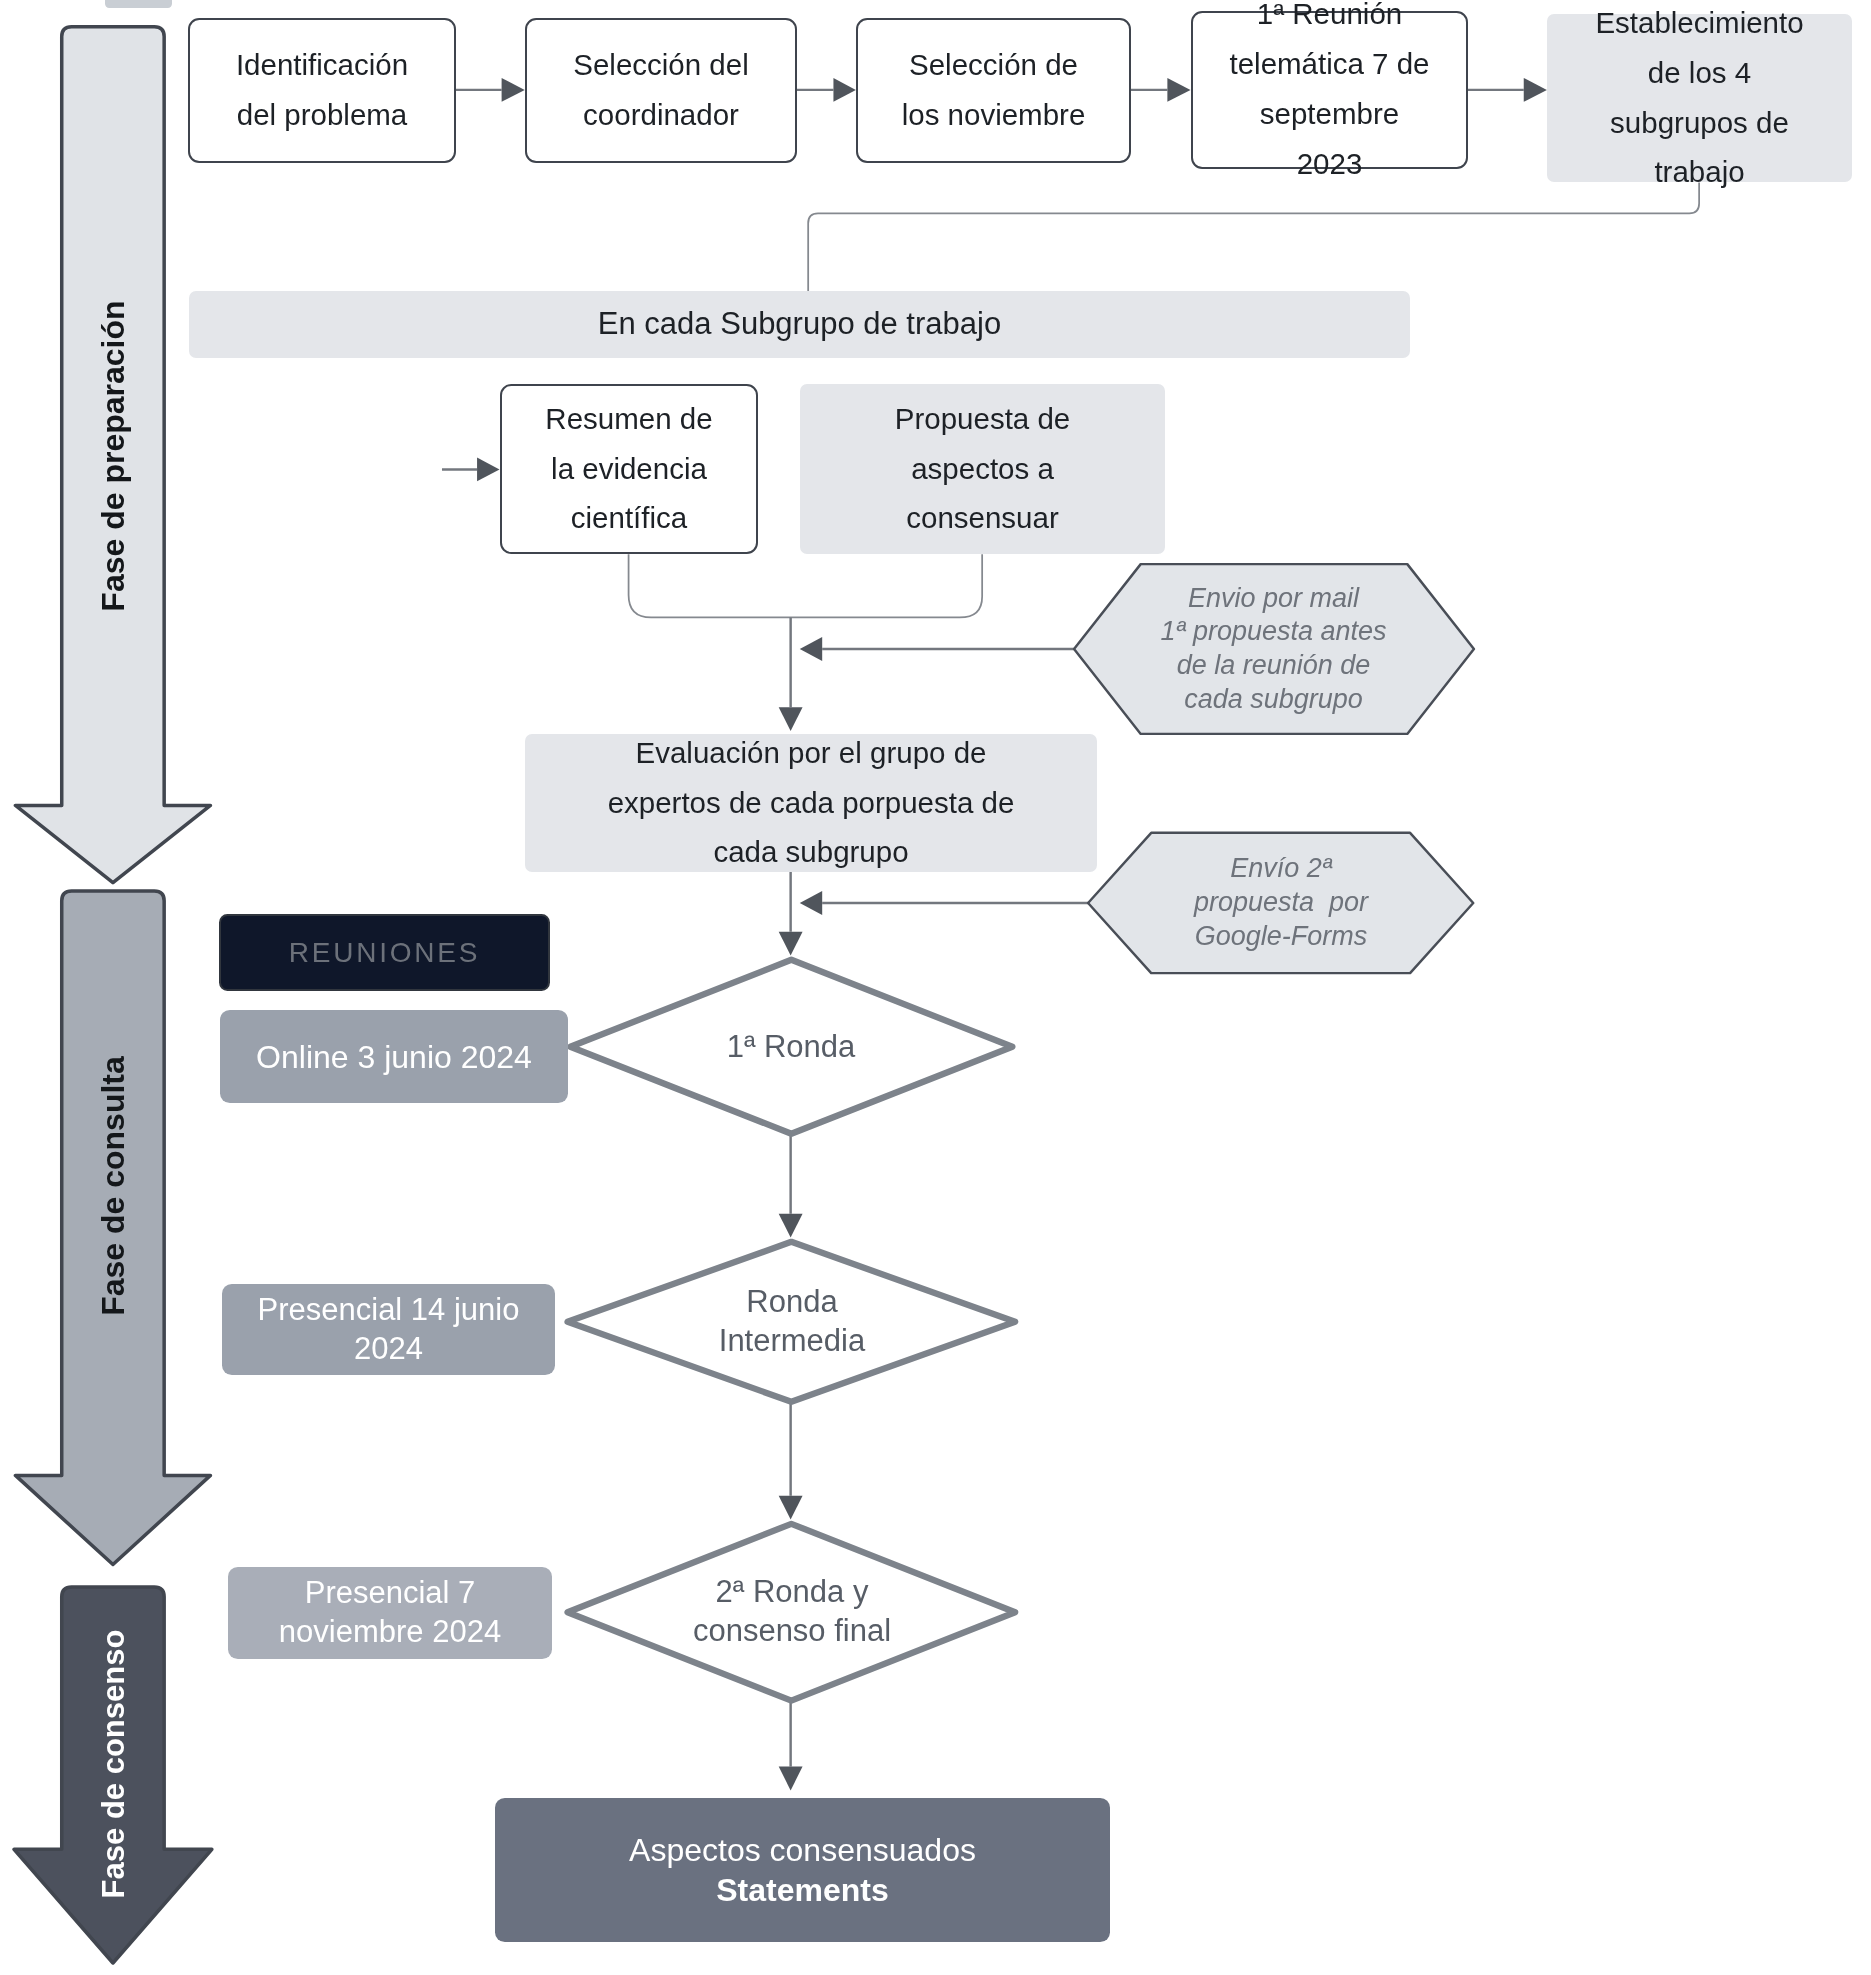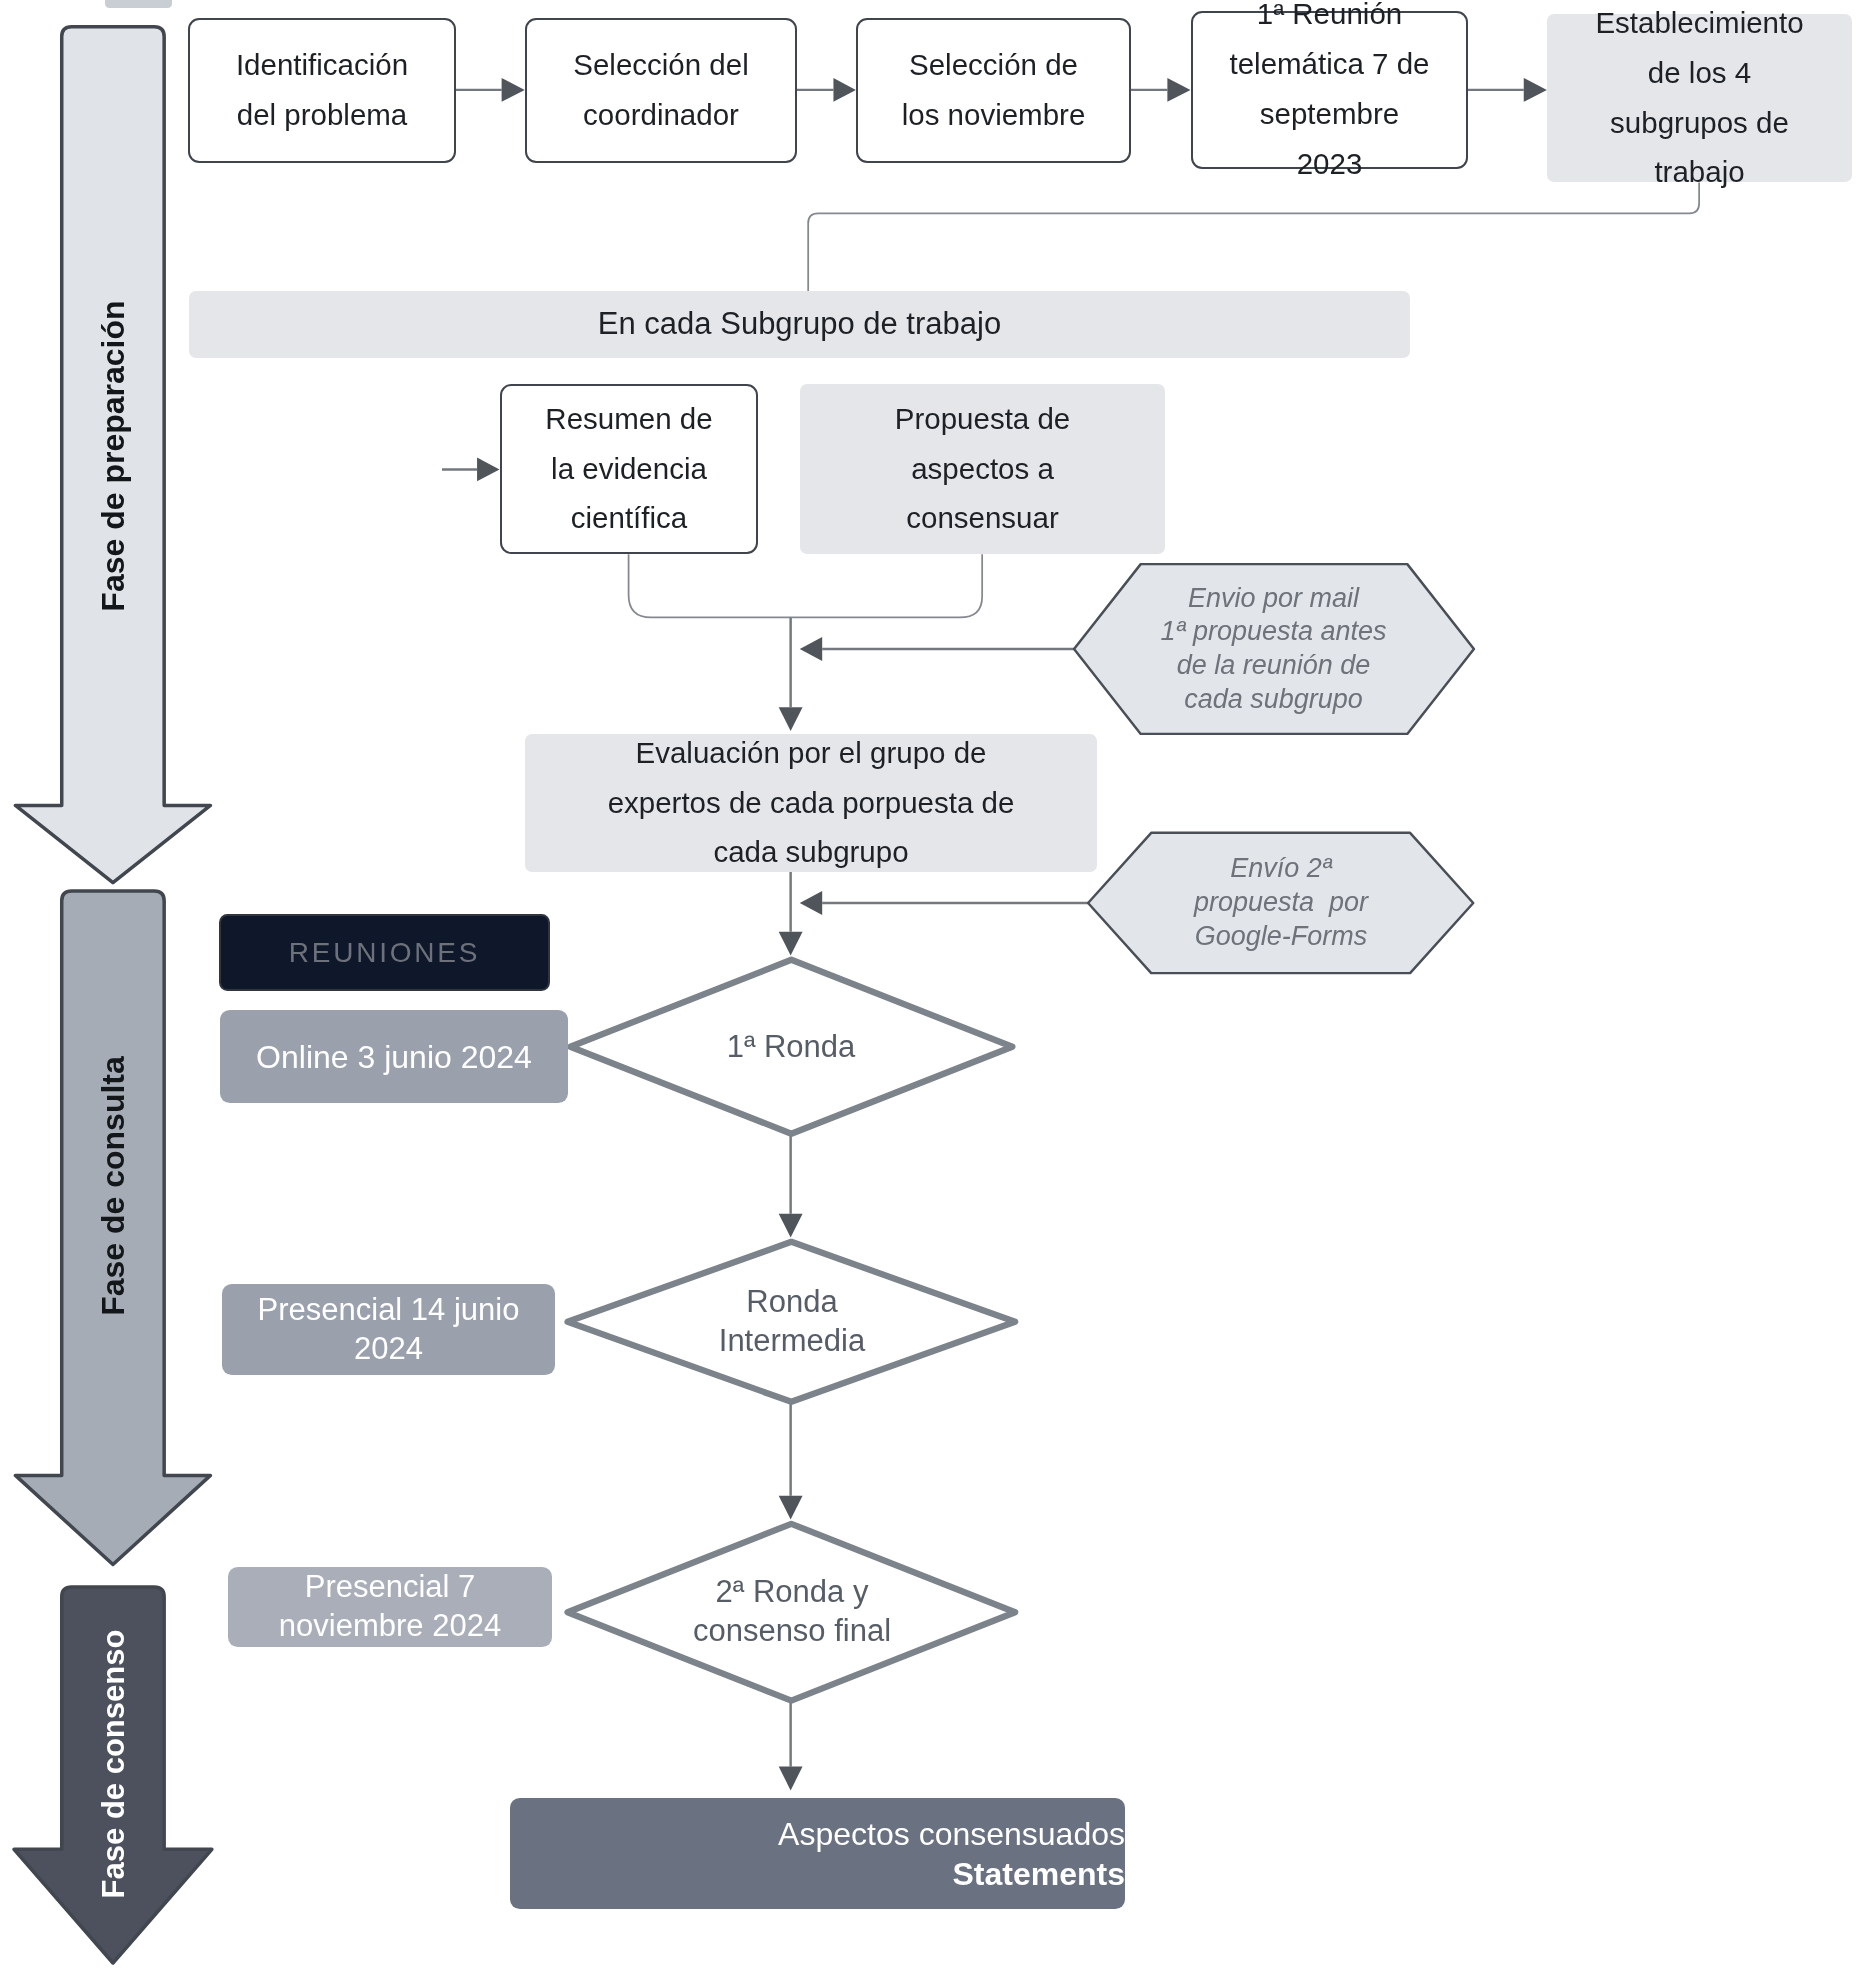--- a/index.html
+++ b/index.html
@@ -140,36 +140,36 @@
   <div class="lbl fs40 muted" style="left:219px;top:914px;width:331px;height:77px;background:#0f172a;border:2.1px solid #31363e;border-radius:8.4px;">
     <div class="ln">REUNIONES</div>
   </div>
   <div class="lbl med-box fs46" style="left:220px;top:1010px;width:348px;height:93px;">
     <div class="ln">Online 3 junio 2024</div>
   </div>
   <div class="lbl med-box fs44" style="left:222px;top:1284px;width:333px;height:91px;">
     <div class="ln">Presencial 14 junio</div>
     <div class="ln">2024</div>
   </div>
-  <div class="lbl med-box2 fs44" style="left:228px;top:1567px;width:324px;height:80px;">
+  <div class="lbl med-box2 fs44" style="left:228px;top:1567px;width:324px;height:92px;">
     <div class="ln">Presencial 7</div>
     <div class="ln">noviembre 2024</div>
   </div>
 
   <div class="lbl diamond-text fs44" style="left:570px;top:1005px;width:442px;height:84px;">
     <div class="ln">1ª Ronda</div>
   </div>
   <div class="lbl diamond-text fs44" style="left:568px;top:1270px;width:448px;height:104px;">
     <div class="ln">Ronda</div>
     <div class="ln">Intermedia</div>
   </div>
   <div class="lbl diamond-text fs44" style="left:568px;top:1560px;width:448px;height:104px;">
     <div class="ln">2ª Ronda y</div>
     <div class="ln">consenso final</div>
   </div>
 
-  <div class="lbl dark-box fs46" style="left:510px;top:1798px;width:615px;height:111px;align-items:flex-end;">
+  <div class="lbl dark-box fs46" style="left:495px;top:1798px;width:615px;height:144px;">
     <div class="ln">Aspectos consensuados</div>
     <div class="ln bold">Statements</div>
   </div>
 
 </div>
 
 
 </body></html>

